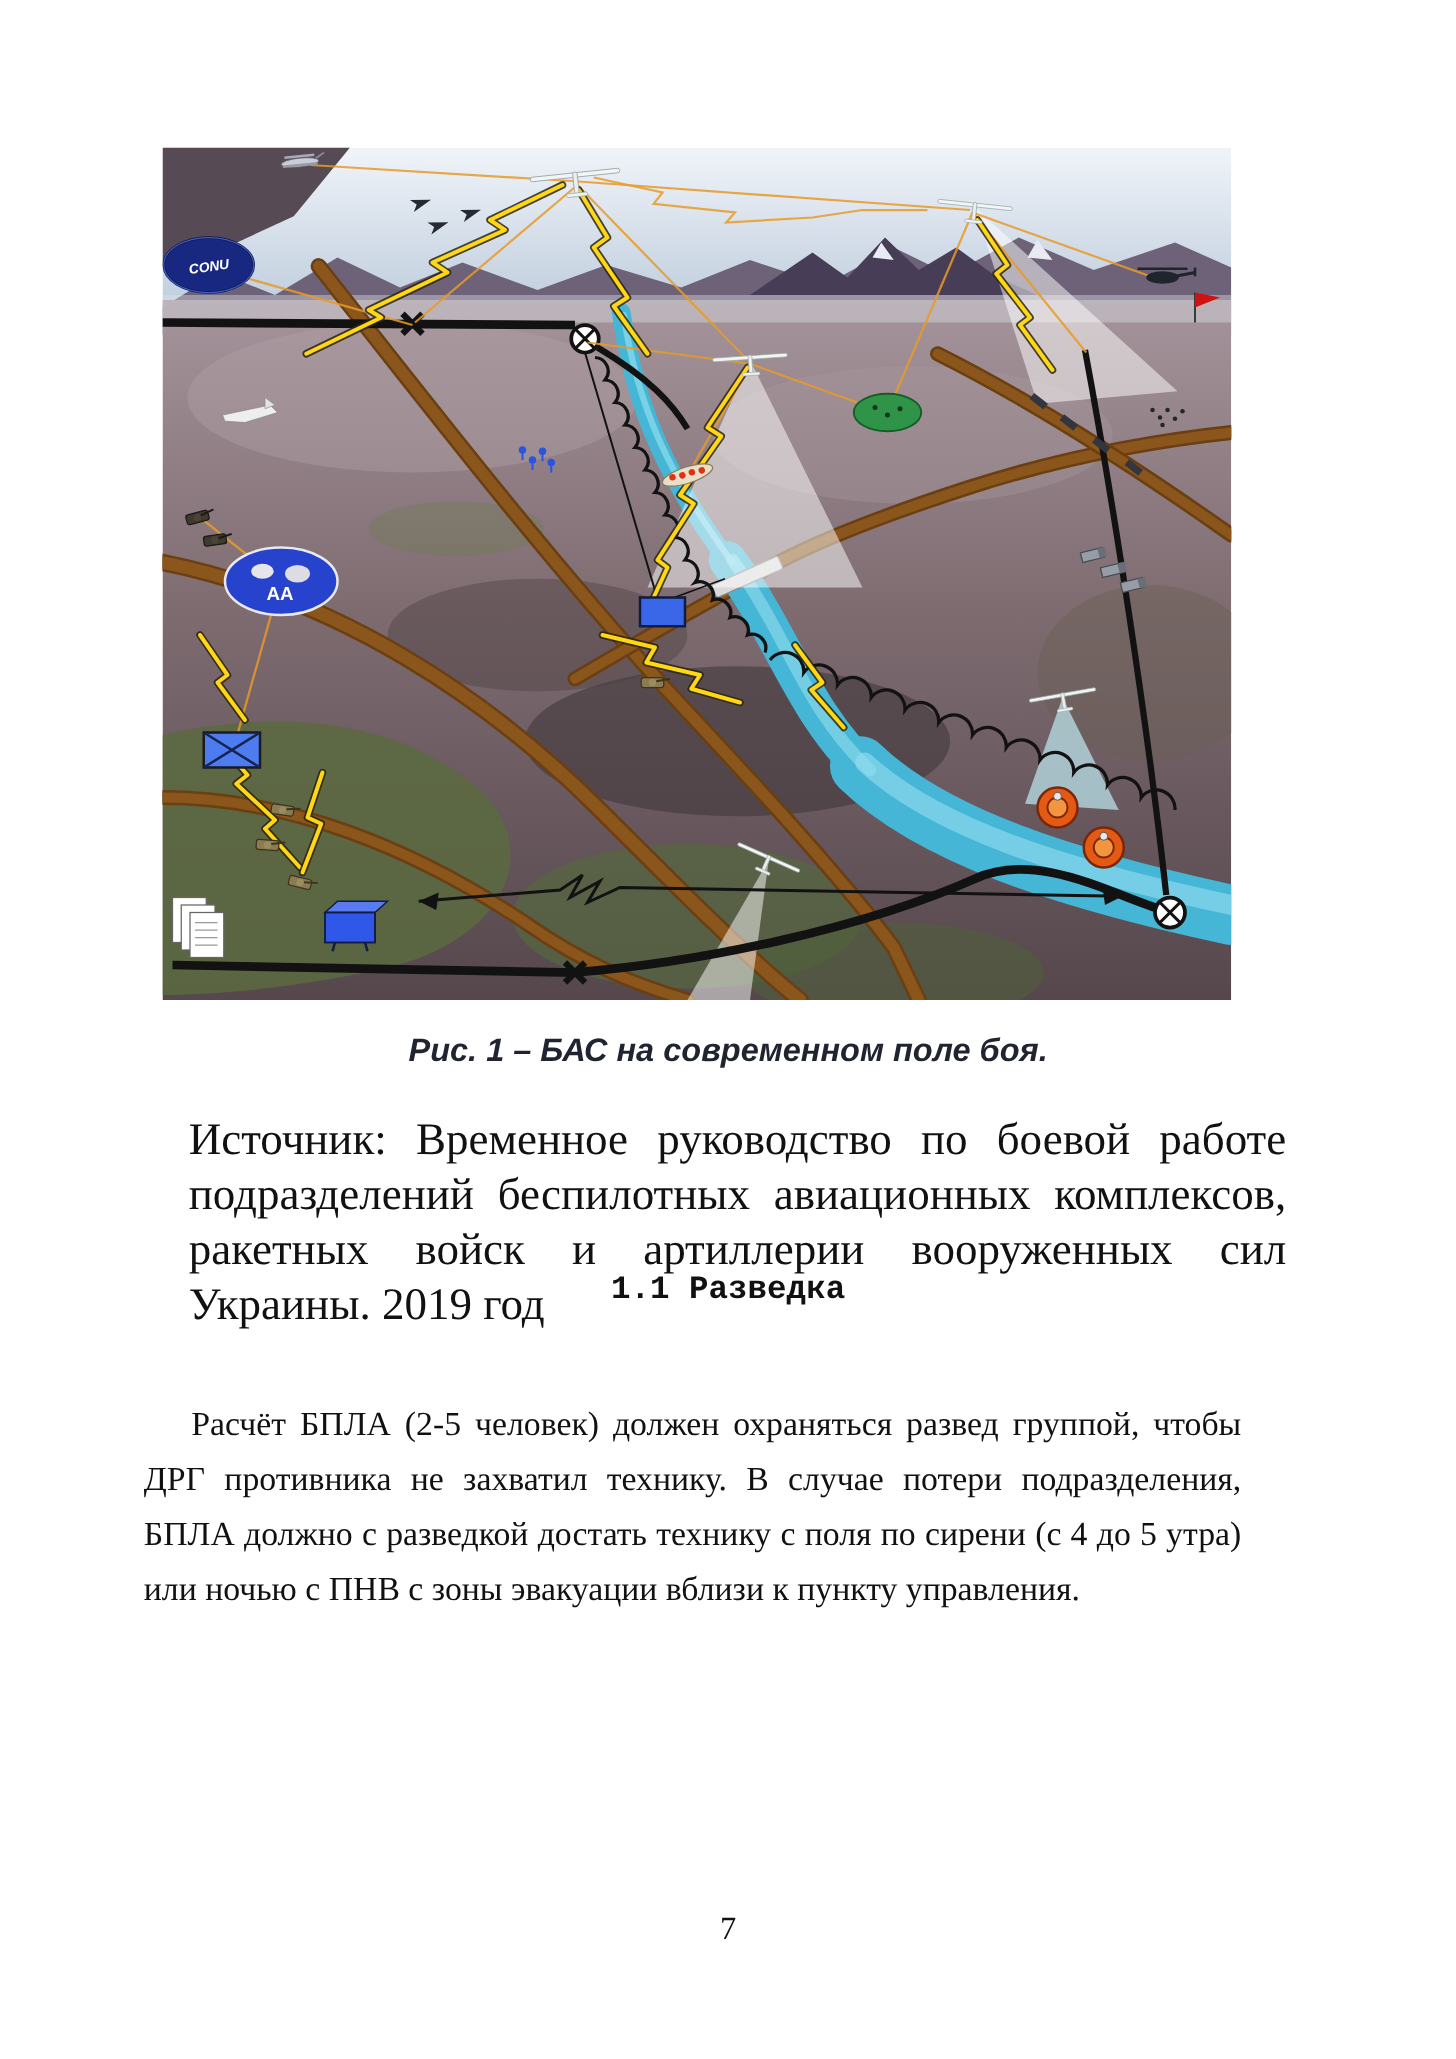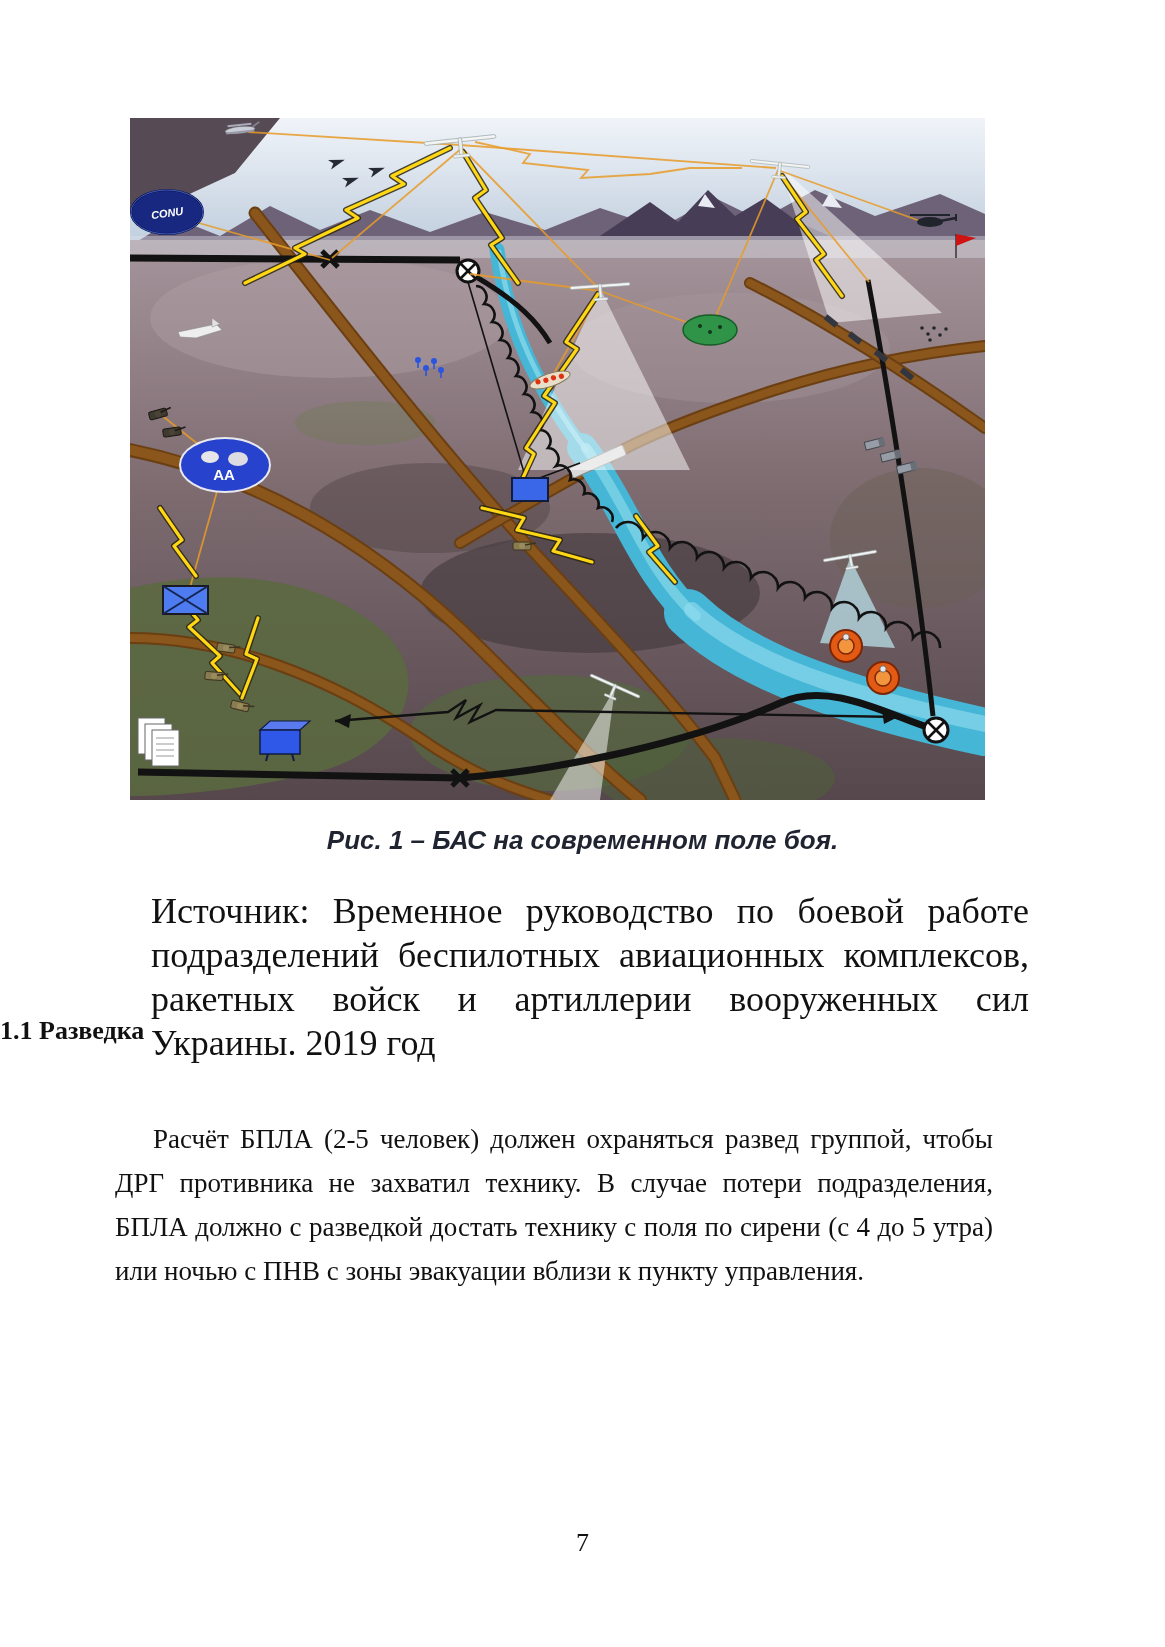--- a/index.html
+++ b/index.html
@@ -36,21 +36,22 @@
     width:878px;
     font-size:36px;
     line-height:44px;
     text-align:justify;
     margin-left:36px;
   }
   .section-heading{
     position:absolute;
     left:0; top:1016px;
     width:100%;
-    font-family:Liberation Serif, serif;
+    text-align:center;
+    font-family:Liberation Mono, monospace;
     font-weight:bold;
     font-size:26px;
     color:#111;
   }
   .body-paragraph{
     position:absolute;
     left:115px; top:1090px;
     width:878px;
     font-size:27px;
     line-height:44px;

